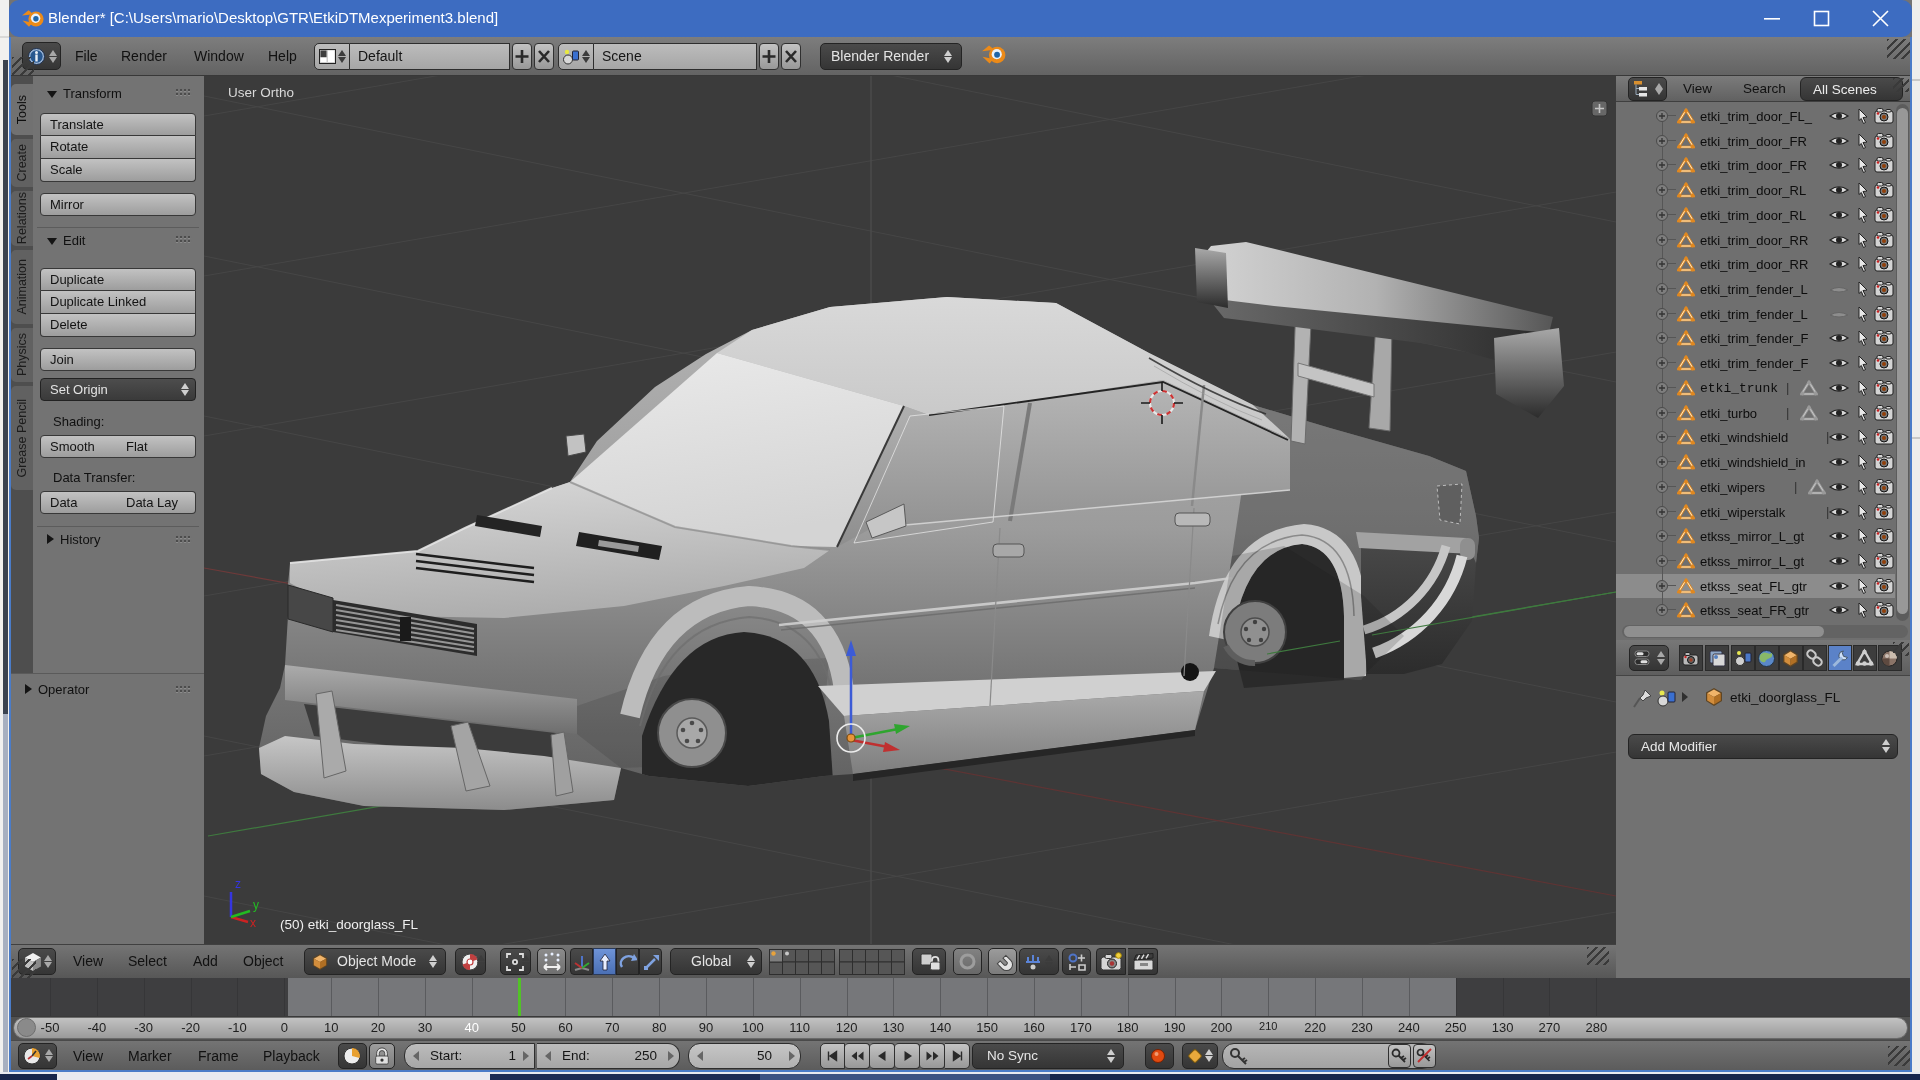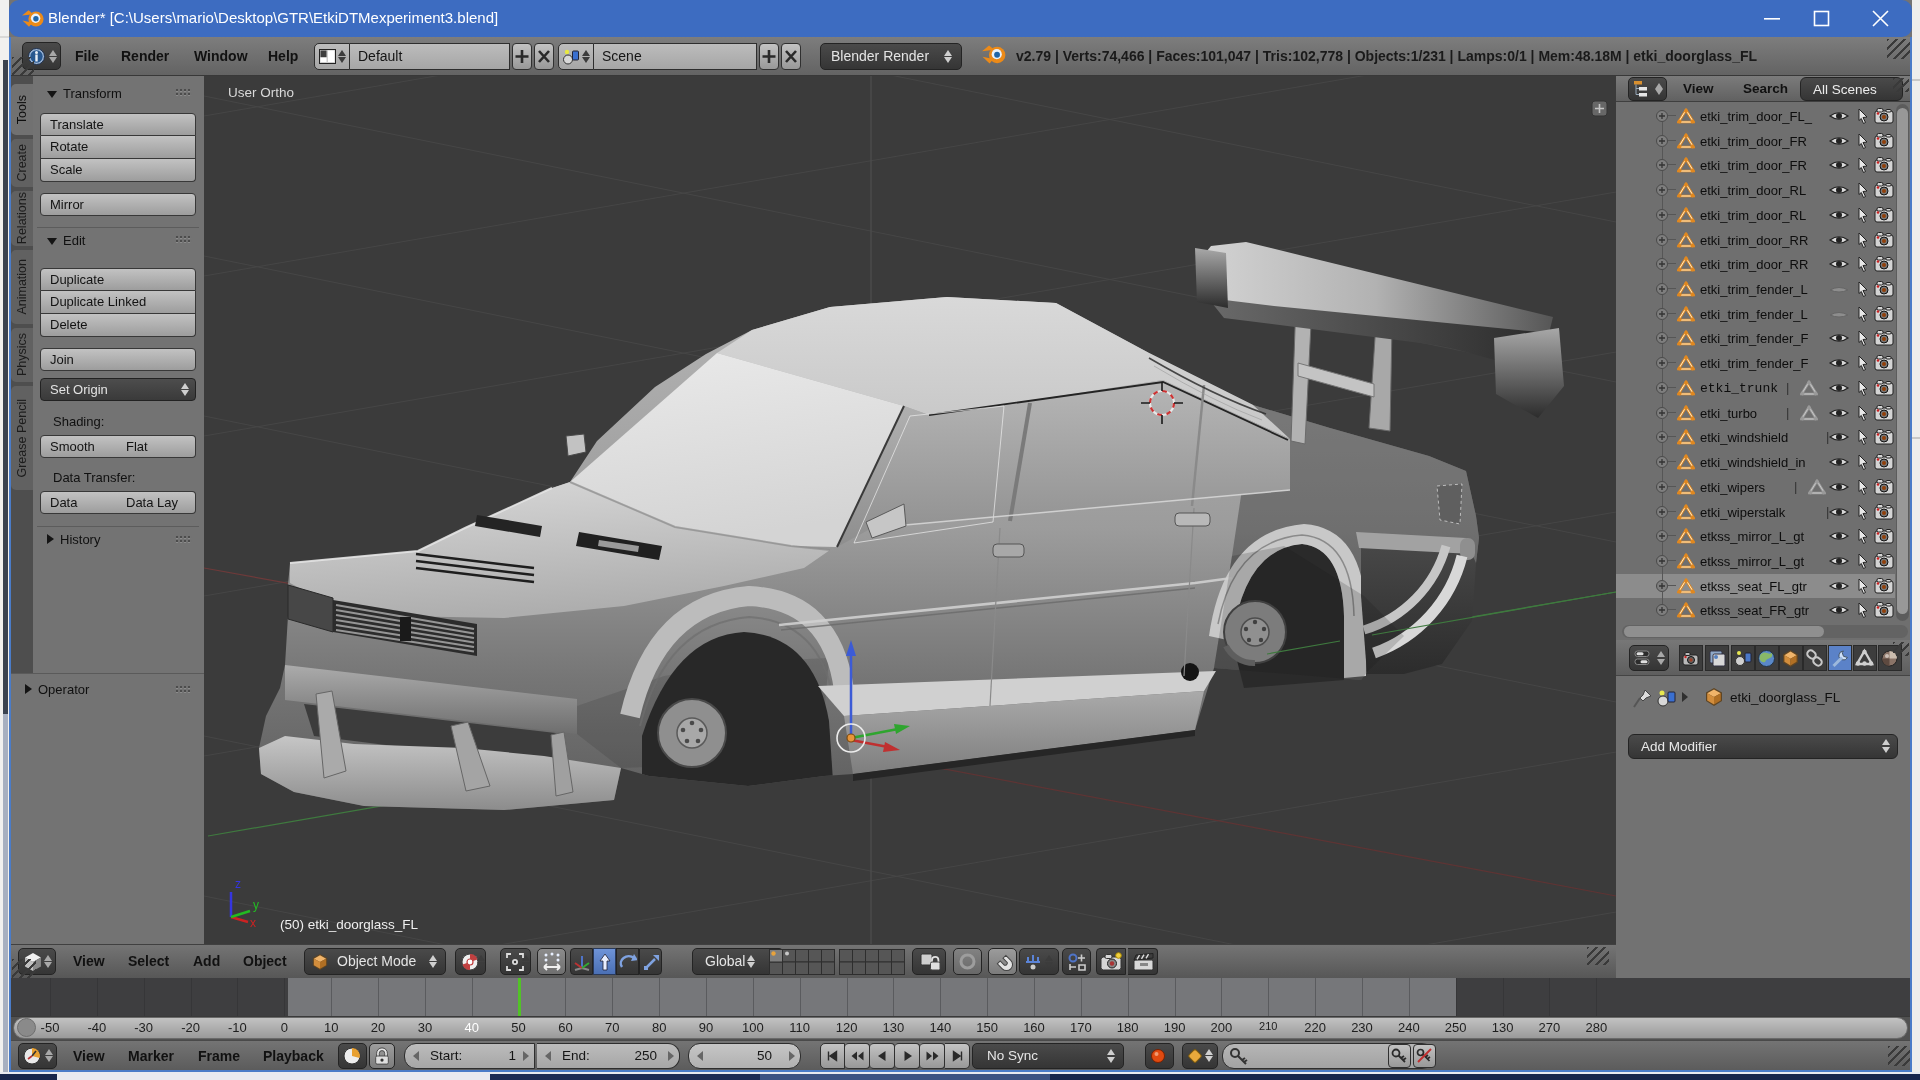--- a/index.html
+++ b/index.html
@@ -5,21 +5,21 @@
 html,body{margin:0;padding:0;width:1920px;height:1080px;overflow:hidden;background:#f2f2f0;
  font-family:"Liberation Sans",sans-serif;-webkit-font-smoothing:antialiased;}
 *{box-sizing:border-box;}
 .abs{position:absolute;}
 #win{position:absolute;left:9px;top:0;width:1903px;height:1072px;background:#737373;}
 #titlebar{position:absolute;left:0;top:0;width:100%;height:37px;background:#3d6cc1;color:#fff;border-radius:10px;}
 #title{position:absolute;left:39px;top:9px;font-size:15px;color:#fff;white-space:pre;}
 .winbtn{position:absolute;top:0;width:45px;height:37px;color:#fff;}
 #infohdr{position:absolute;left:0;top:37px;width:100%;height:39px;
  background:linear-gradient(#7d7d7d,#636363);border-bottom:1px solid #383838;}
-.menu{position:absolute;top:11px;font-size:14px;color:#111;font-weight:bold;}
+.menu{position:absolute;top:11px;font-size:14px;color:#111;}
 .dbtn{position:absolute;background:linear-gradient(#4a4a4a,#353535);border:1px solid #242424;border-radius:5px;}
 .lfield{position:absolute;background:linear-gradient(#bcbcbc,#a6a6a6);border:1px solid #2e2e2e;color:#151515;}
 .lbtn{position:absolute;background:linear-gradient(#c3c3c3,#989898);border:1px solid #303030;border-radius:4px;
  color:#141414;text-align:center;}
 .hatch{background:repeating-linear-gradient(135deg,#3a3a3a 0 2px,transparent 2px 6px);}
 .grip{position:absolute;width:17px;height:8px;
  background-image:radial-gradient(circle at 2px 2px,#4c4c4c 1.2px,transparent 1.6px),radial-gradient(circle at 2px 2px,#8f8f8f 1.2px,transparent 1.6px);
  background-size:4px 4px,4px 4px;background-position:0 0,0 1px;}
 #toolshelf{position:absolute;left:0;top:76px;width:196px;height:868px;background:#737373;}
 #tabcol{position:absolute;left:0;top:0;width:24px;height:597px;background:#4e4e4e;}
@@ -134,21 +134,20 @@
 
  <div class="dbtn" style="left:811px;top:6px;width:142px;height:27px;color:#e4e4e4;font-size:14px;line-height:25px;padding-left:10px;">Blender Render</div>
  <span class="updn" style="left:935px;top:13px;height:13px;"></span>
  <svg class="abs" style="left:973px;top:5px" width="26" height="26" viewBox="0 0 24 24">
   <circle cx="14" cy="12" r="7.6" fill="#ec8a18"></circle>
         <circle cx="13.6" cy="11.2" r="4.7" fill="#e9f1fb"></circle>
         <circle cx="13.9" cy="11.8" r="2.7" fill="#2065a8"></circle>
   <path d="M0,8.5 L11.5,7.2 L6.5,3.2 Z" fill="#ec8a18"></path>
         <path d="M0.5,13.5 L10.5,15.8 L7,19.8 Z" fill="#ec8a18"></path>
  </svg>
- <div class="menu" style="left:1007px;color:#1a1a1a;">v2.79 | Verts:74,466 | Faces:101,047 | Tris:102,778 | Objects:1/231 | Lamps:0/1 | Mem:48.18M | etki_doorglass_FL</div>
  <div class="abs hatch" style="left:3px;top:20px;width:22px;height:18px;"></div>
  <div class="abs hatch" style="left:1878px;top:2px;width:24px;height:20px;"></div>
 </div>
 
 <div id="toolshelf">
  <div id="tabcol"></div>
  <div class="tab" style="top:8px;height:51px;background:#717171;color:#0f0f0f;">
         <span>Tools</span>
       </div>
  <div class="tab" style="top:63px;height:48px;">
@@ -467,21 +466,21 @@
  <svg class="abs" style="left:610px;top:7px" width="18" height="20">
         <path d="M3,15 A8,7 0 0 1 15,6" fill="none" stroke="#7fa2e0" stroke-width="2.5"></path>
         <path d="M15,2 L19,8 L12,9 Z" fill="#7fa2e0"></path>
       </svg>
  <div class="dbtn" style="left:630px;top:3px;width:23px;height:27px;border-radius:0 4px 4px 0;"></div>
  <svg class="abs" style="left:633px;top:7px" width="18" height="20">
         <path d="M4,16 L13,7" stroke="#7fa2e0" stroke-width="2.5"></path>
         <path d="M11,3 L17,3 L17,9 Z" fill="#7fa2e0"></path>
         <rect x="2" y="14" width="4" height="4" fill="#7fa2e0"></rect>
       </svg>
- <div class="dbtn" style="left:683px;top:3px;width:92px;height:27px;color:#e4e4e4;font-size:14px;line-height:25px;padding-left:12px;">Global</div>
+ <div class="dbtn" style="left:661px;top:3px;width:92px;height:27px;color:#e4e4e4;font-size:14px;line-height:25px;padding-left:20px;">Global</div>
  <span class="updn" style="left:738px;top:10px;height:13px;"></span>
 
  <svg class="abs" style="left:760px;top:4px" width="136" height="26">
   <g stroke="#2e2e2e" fill="#565656">
    <rect x="0.5" y="0.5" width="13" height="12.5"></rect>
           <rect x="13.5" y="0.5" width="13" height="12.5"></rect>
           <rect x="26.5" y="0.5" width="13" height="12.5"></rect>
           <rect x="39.5" y="0.5" width="13" height="12.5"></rect>
           <rect x="52.5" y="0.5" width="13" height="12.5"></rect>
    <rect x="0.5" y="13" width="13" height="12.5"></rect>

